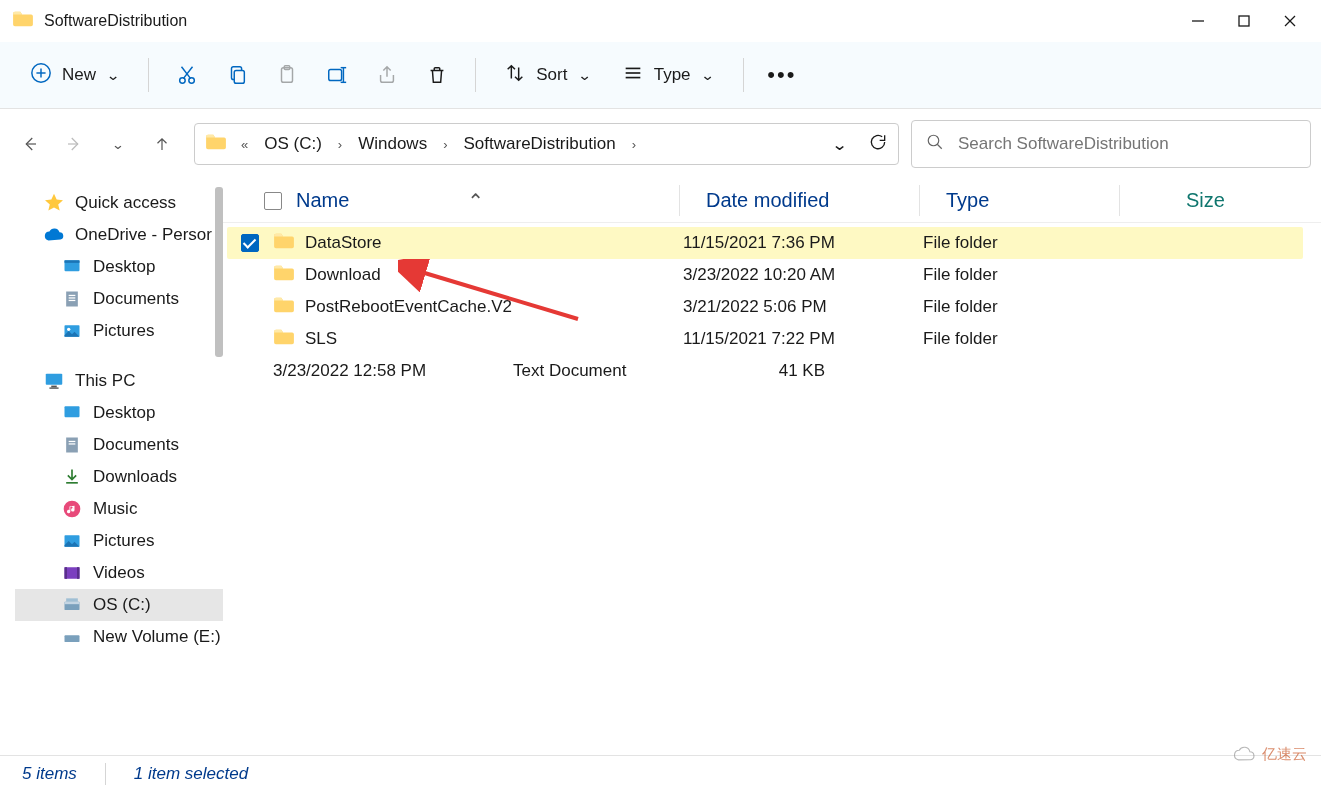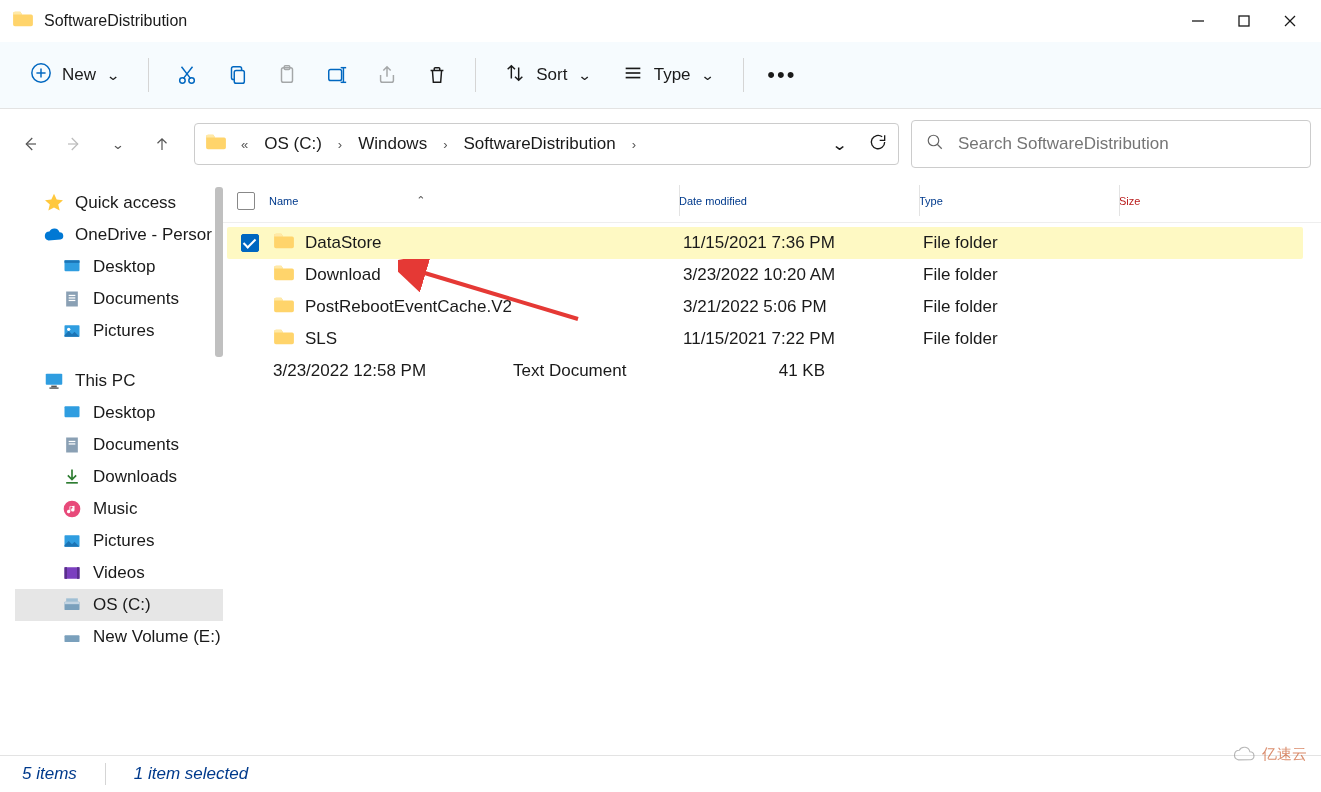--- a/index.html
+++ b/index.html
@@ -36,27 +36,27 @@
   .sidebar { width:212px; padding:8px 0 8px 4px; overflow:hidden; position:relative;margin-left:11px;}
   .sidebar .scrollthumb { position:absolute; right:0; top:8px; width:8px; height:170px; background:#c0c0c0; border-radius:3px;}
   .side-item { display:flex; align-items:center; gap:10px; padding:5px 10px 5px 28px; font-size:17px; color:#1a1a1a; white-space:nowrap; overflow:hidden;}
   .side-item.top { padding-left:28px; }
   .side-item.sub { padding-left:46px;}
   .side-item.selected { background:#e6e6e6;}
   .side-group-gap { height:18px;}
   .side-item .ic { width:22px; height:22px; display:inline-flex; align-items:center; justify-content:center; flex-shrink:0;}
 
   .main { flex:1; display:flex; flex-direction:column; }
-  .colheaders { height:44px; display:flex; align-items:center; border-bottom:1px solid #eee; font-size:11px; color:#003a8c; position:relative;}
+  .colheaders { height:44px; display:flex; align-items:center; border-bottom:1px solid #eee; font-size:20px; color:#003a8c; position:relative;padding-left:27px;}
   .colheaders .chk { width:46px; display:flex; justify-content:center;}
   .col-name { flex:0 0 410px; display:flex; align-items:center; gap:8px; color:#003a8c;}
   .col-name .sort { width:16px; color:#555;}
   .col-date { flex:0 0 240px; color:#003a8c;}
   .col-type { flex:0 0 200px; color:#003a8c;}
-  .col-size { flex:0 0 130px; color:#b91c1c; text-align:left;}
+  .col-size { flex:0 0 130px; color:#0f766e; text-align:left;margin-left:40px;}
   .colheaders .divider { position:absolute; top:6px; bottom:6px; width:1px; background:#e3e3e3;}
   .d1{left:456px;} .d2{left:696px;} .d3{left:896px;}
   .chkbox { width:18px; height:18px; border:1px solid #888; border-radius:2px; background:#fff;}
   .chkbox.checked { background:#0067c0; border-color:#0067c0; position:relative;}
   .chkbox.checked::after { content:""; position:absolute; left:4px; top:1px; width:5px; height:10px; border:solid #fff; border-width:0 2px 2px 0; transform:rotate(45deg);}
 
   .filelist { padding:4px 18px 0 4px;}
   .row { height:32px; display:flex; align-items:center; font-size:17px; color:#1a1a1a; border-radius:2px;}
   .row.selected { background:#fef9c3;}
   .row .chk { width:46px; display:flex; justify-content:center;}

